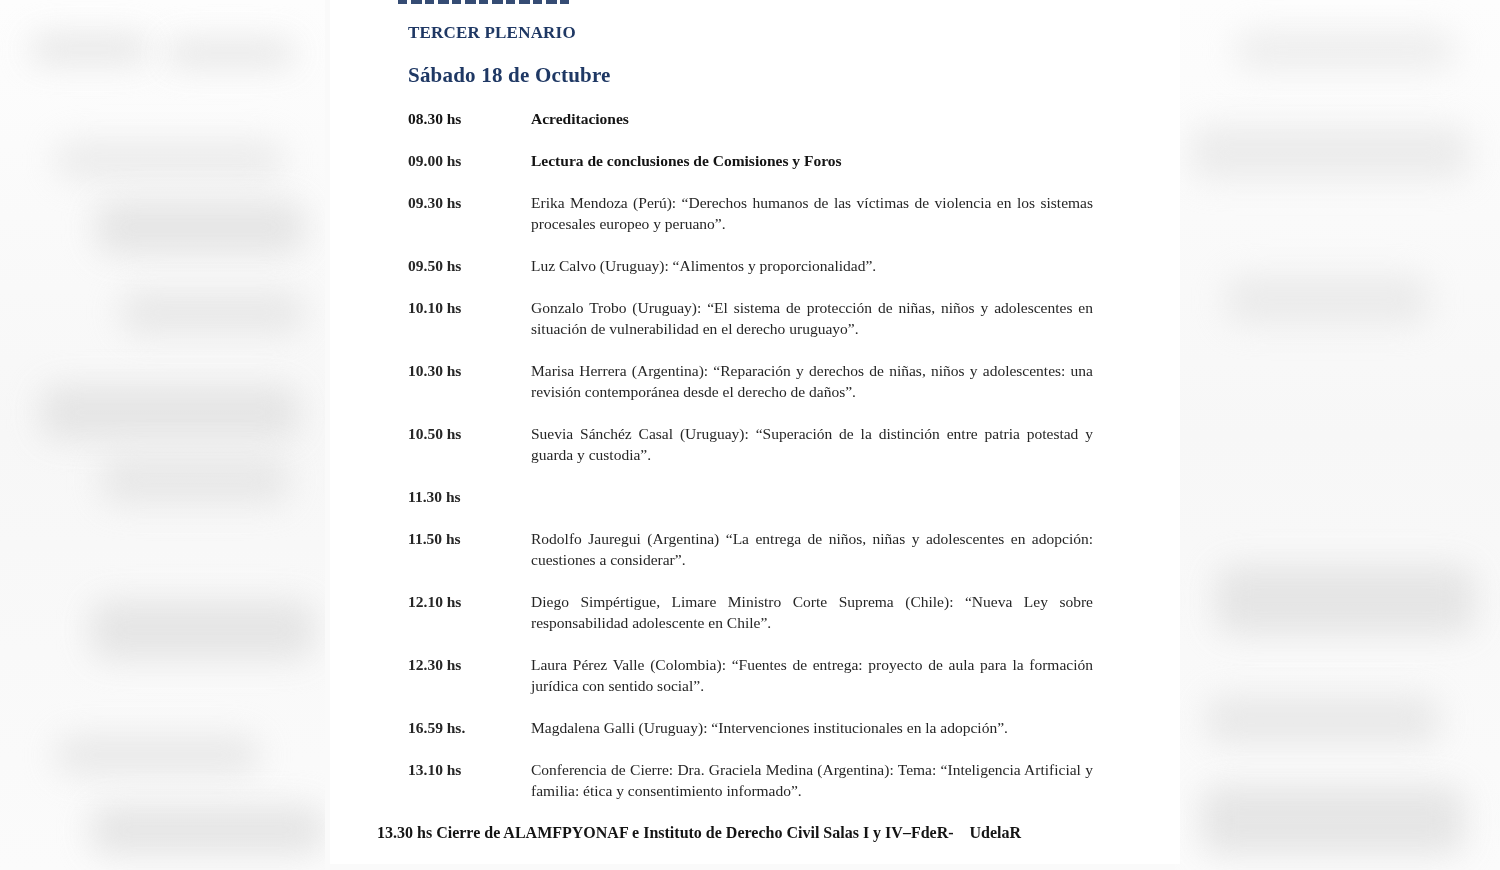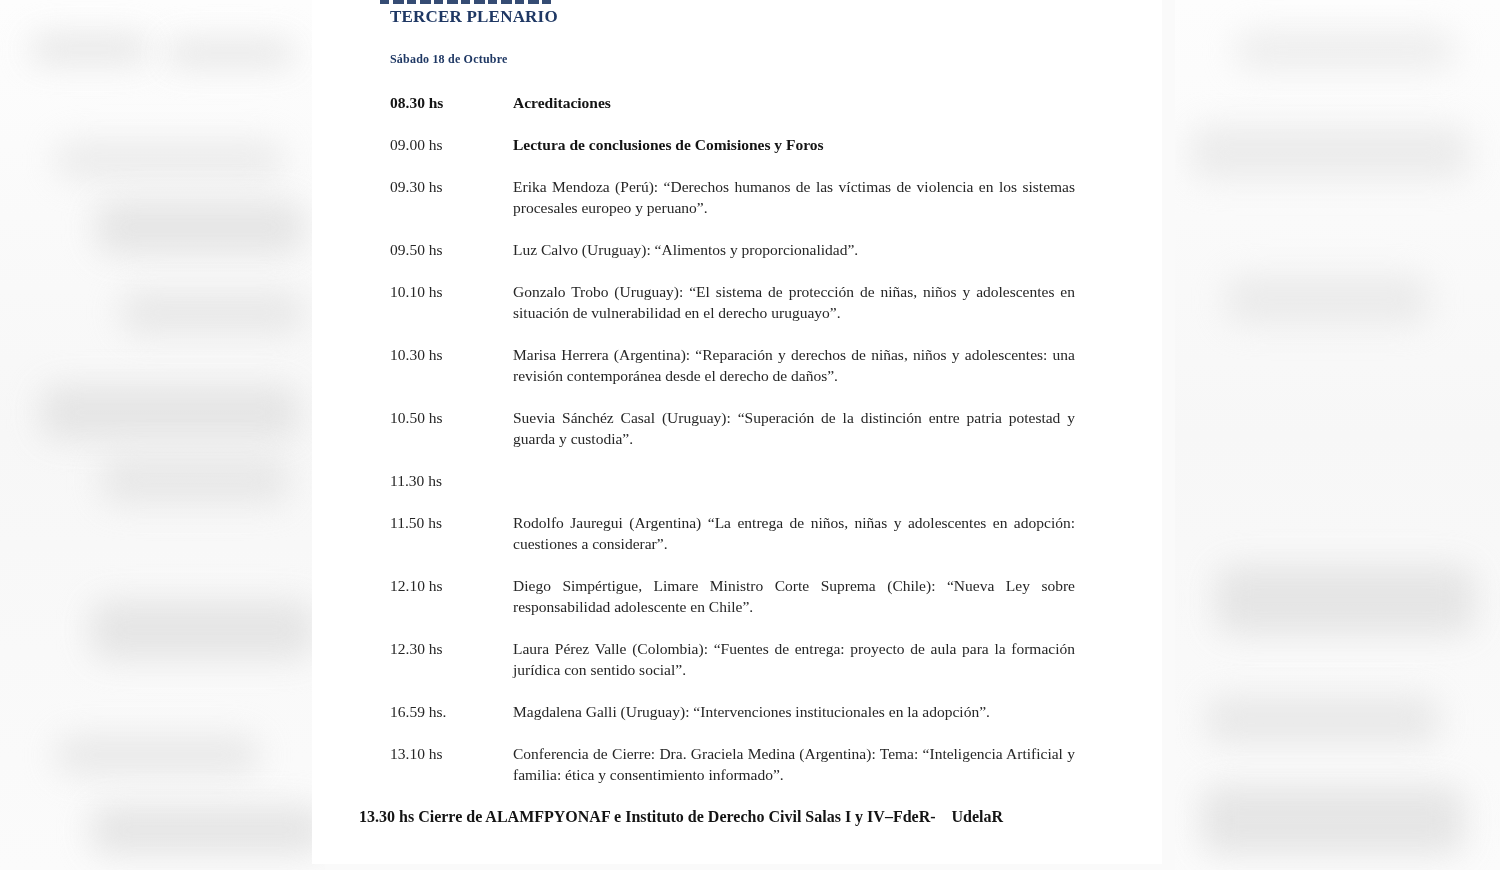--- a/index.html
+++ b/index.html
@@ -29,27 +29,27 @@
   .blob {
     position: absolute;
     background: #e2e2e2;
     border-radius: 18px;
     filter: blur(16px);
     opacity: 0.85;
   }
   
   .page {
     position: absolute;
-    left: 312px;
+    left: 330px;
     top: 0;
     width: 850px;
     height: 864px;
     background: #ffffff;
     box-sizing: border-box;
-    padding: 6px 87px 0 78px;
+    padding: 22px 87px 0 78px;
     color: #262626;
   }
   
   .sliver {
     position: absolute;
     left: 68px;
     top: 0;
     width: 172px;
     height: 4px;
     background: repeating-linear-gradient(90deg,
@@ -58,32 +58,33 @@
     opacity: 0.9;
   }
   .page-title, .page-date {
     color: #1f3864;
     font-weight: bold;
     font-size: 17px;
     line-height: 21px;
     letter-spacing: 0.2px;
     margin: 0 0 22px 0;
   }
-  .page-date { font-size: 12px; }
+  .page-date { font-size: 21px; }
   .schedule { }
   .row {
     display: flex;
     margin-bottom: 21px;
     font-size: 15.5px;
     line-height: 21px;
     gap: 48px;
   }
   .time {
     flex: 0 0 75px;
     white-space: nowrap;
+    font-weight: bold;
   }
   .desc {
     flex: 1 1 auto;
     text-align: justify;
   }
   .bold {
     font-weight: bold;
     color: #141414;
   }
   .closing {

